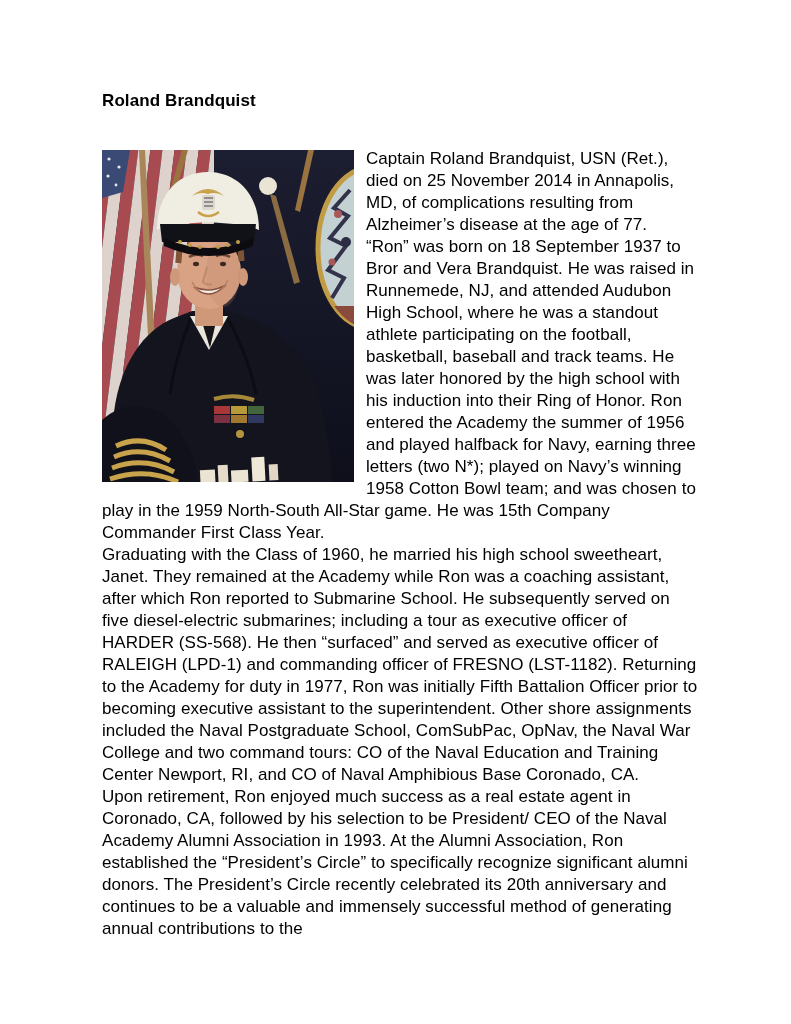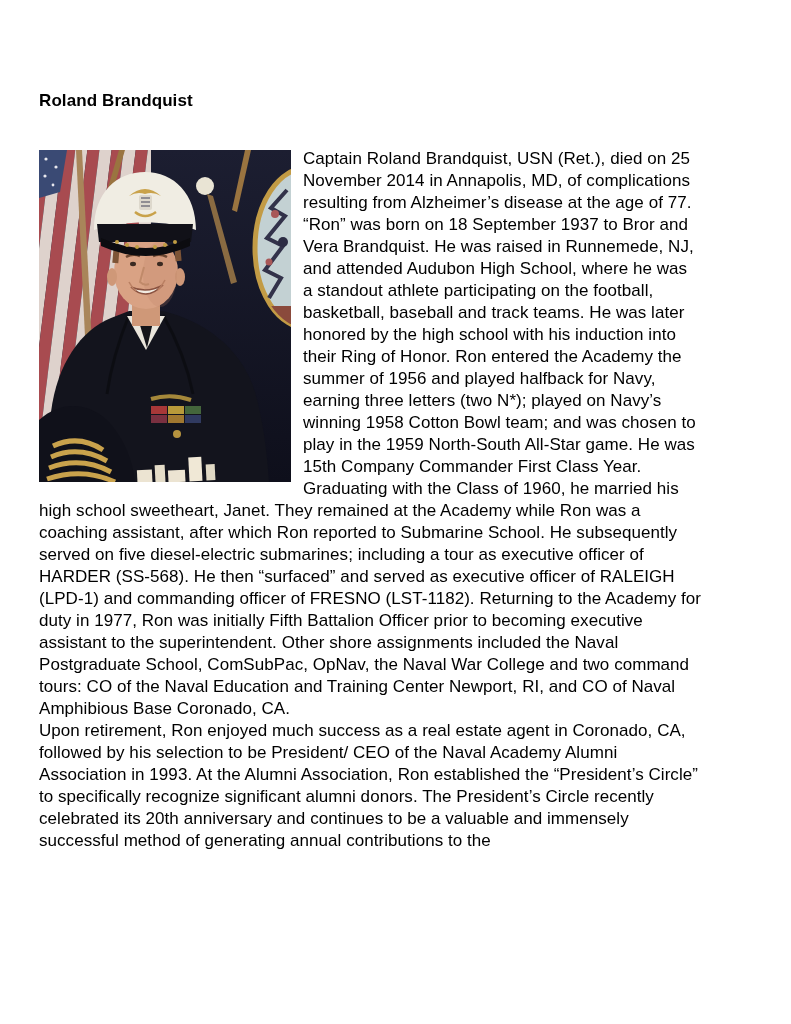--- a/index.html
+++ b/index.html
@@ -8,21 +8,21 @@
     width:791px; height:1024px;
     margin:0 auto;
     background:#ffffff;
     font-family:"Liberation Sans", sans-serif;
     color:#000000;
     overflow:hidden;
   }
   .page {
     box-sizing:border-box;
     width:791px; height:1024px;
-    padding:90px 90px 0 39px;
+    padding:90px 90px 0 102px;
   }
   .doc-title {
     font-size:17px;
     font-weight:bold;
     line-height:22px;
     margin:0 0 36px 0;
     letter-spacing:0.1px;
   }
   .doc-body {
     font-size:17px;

